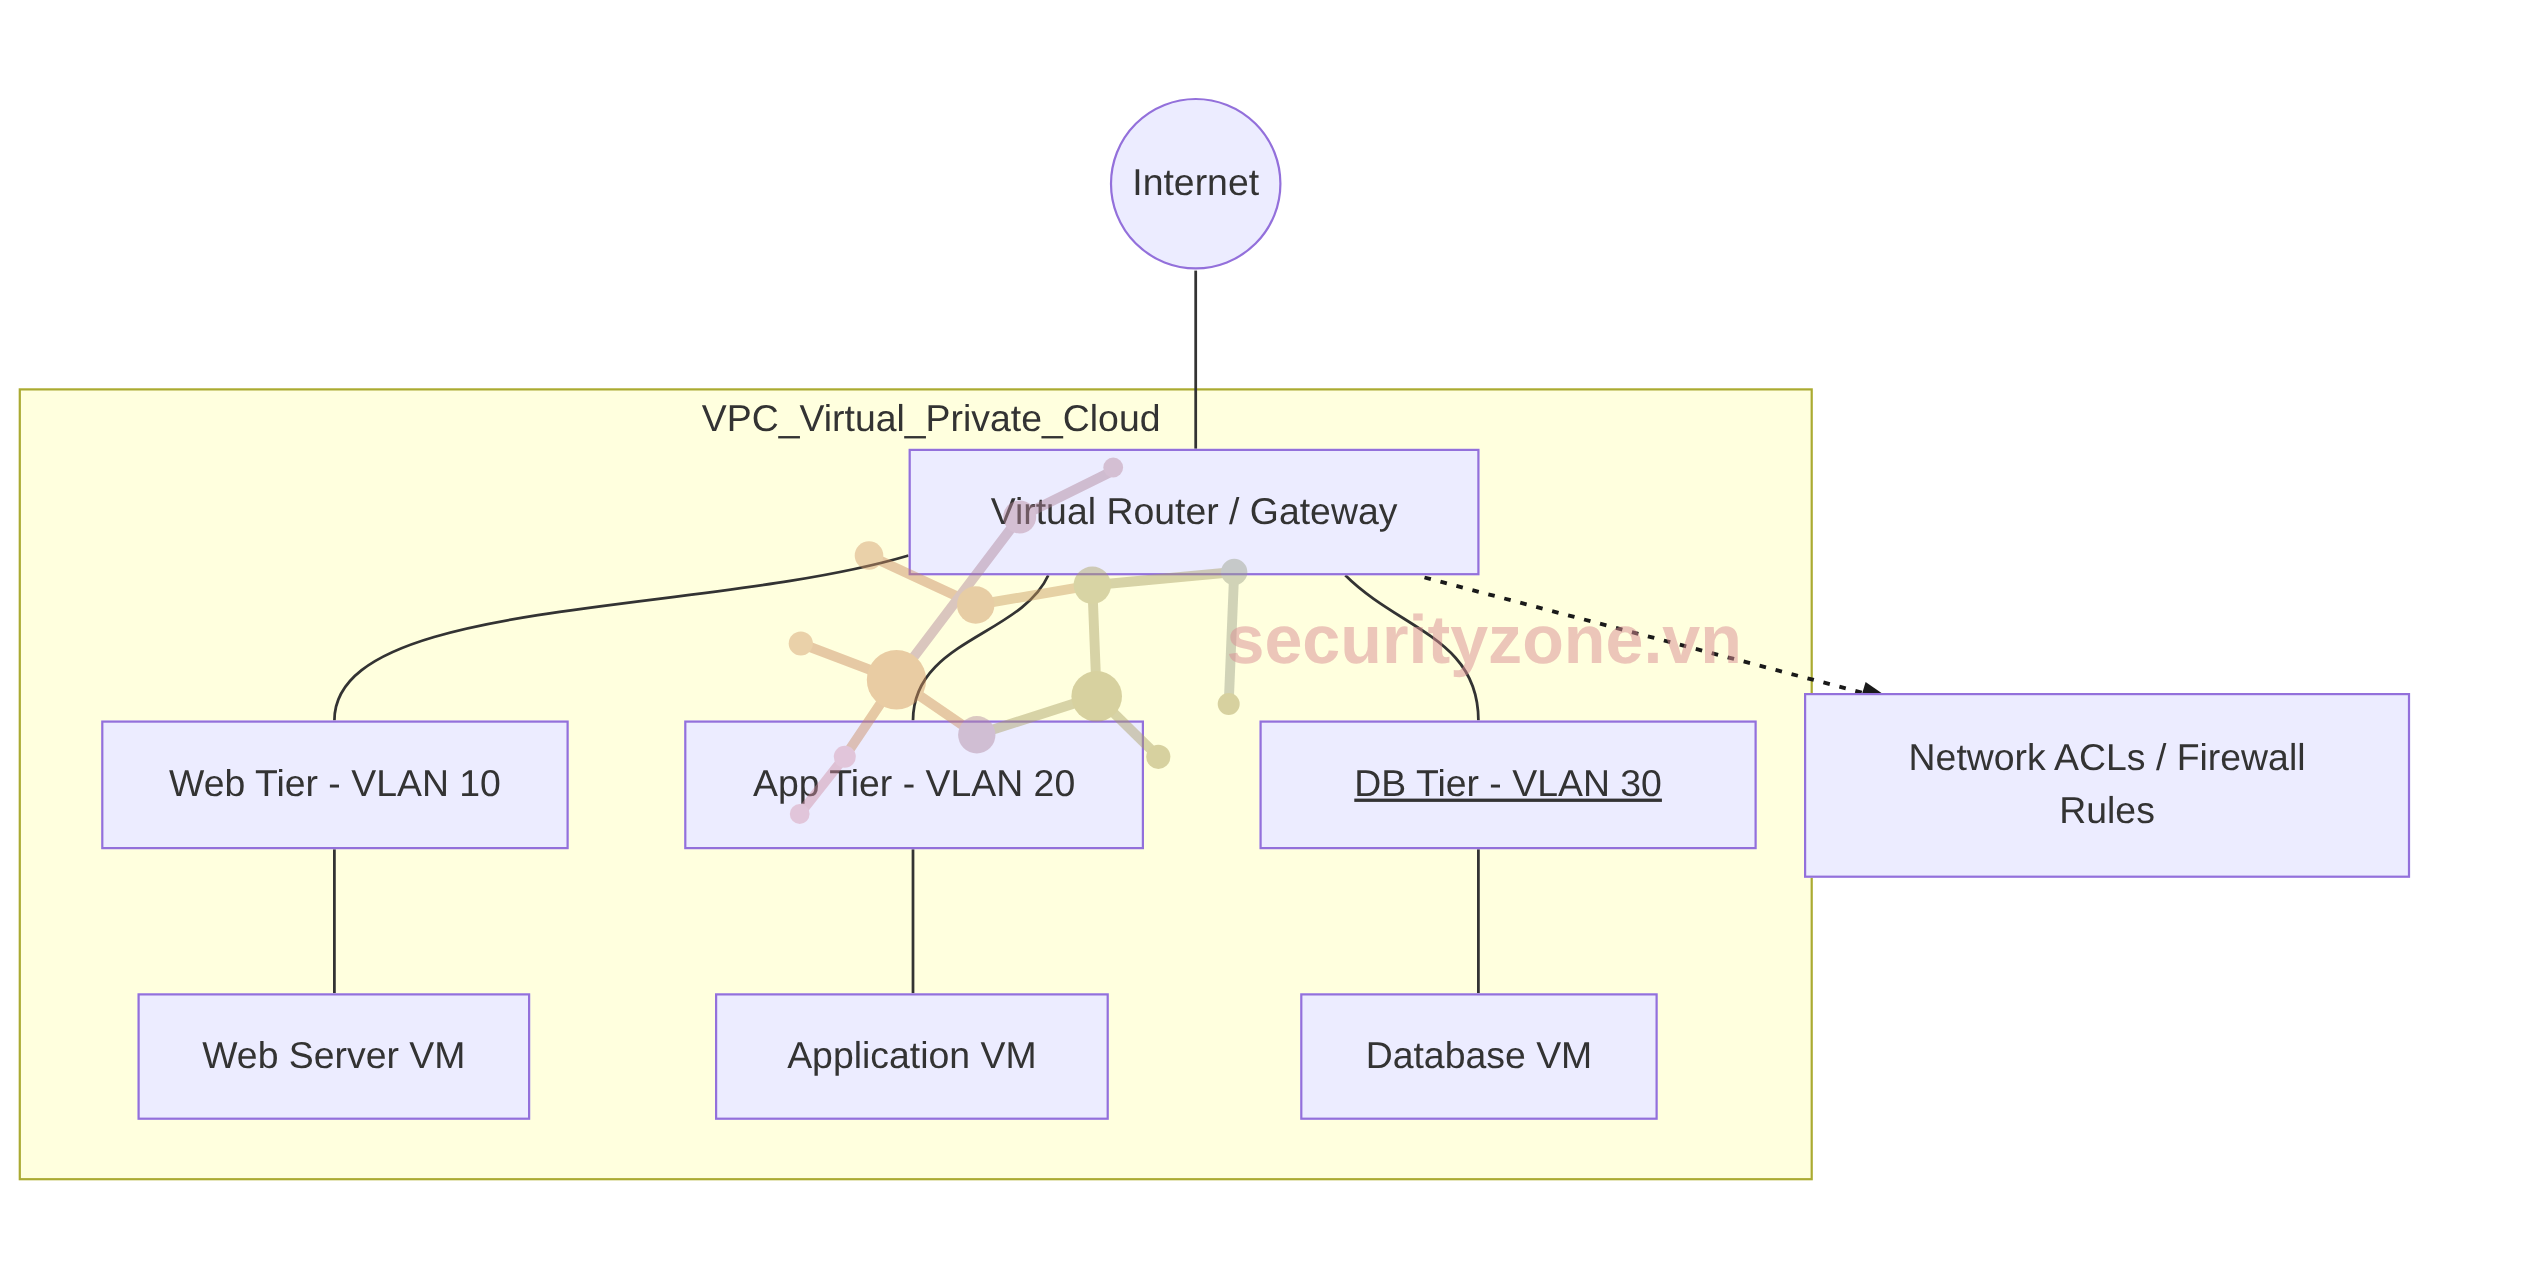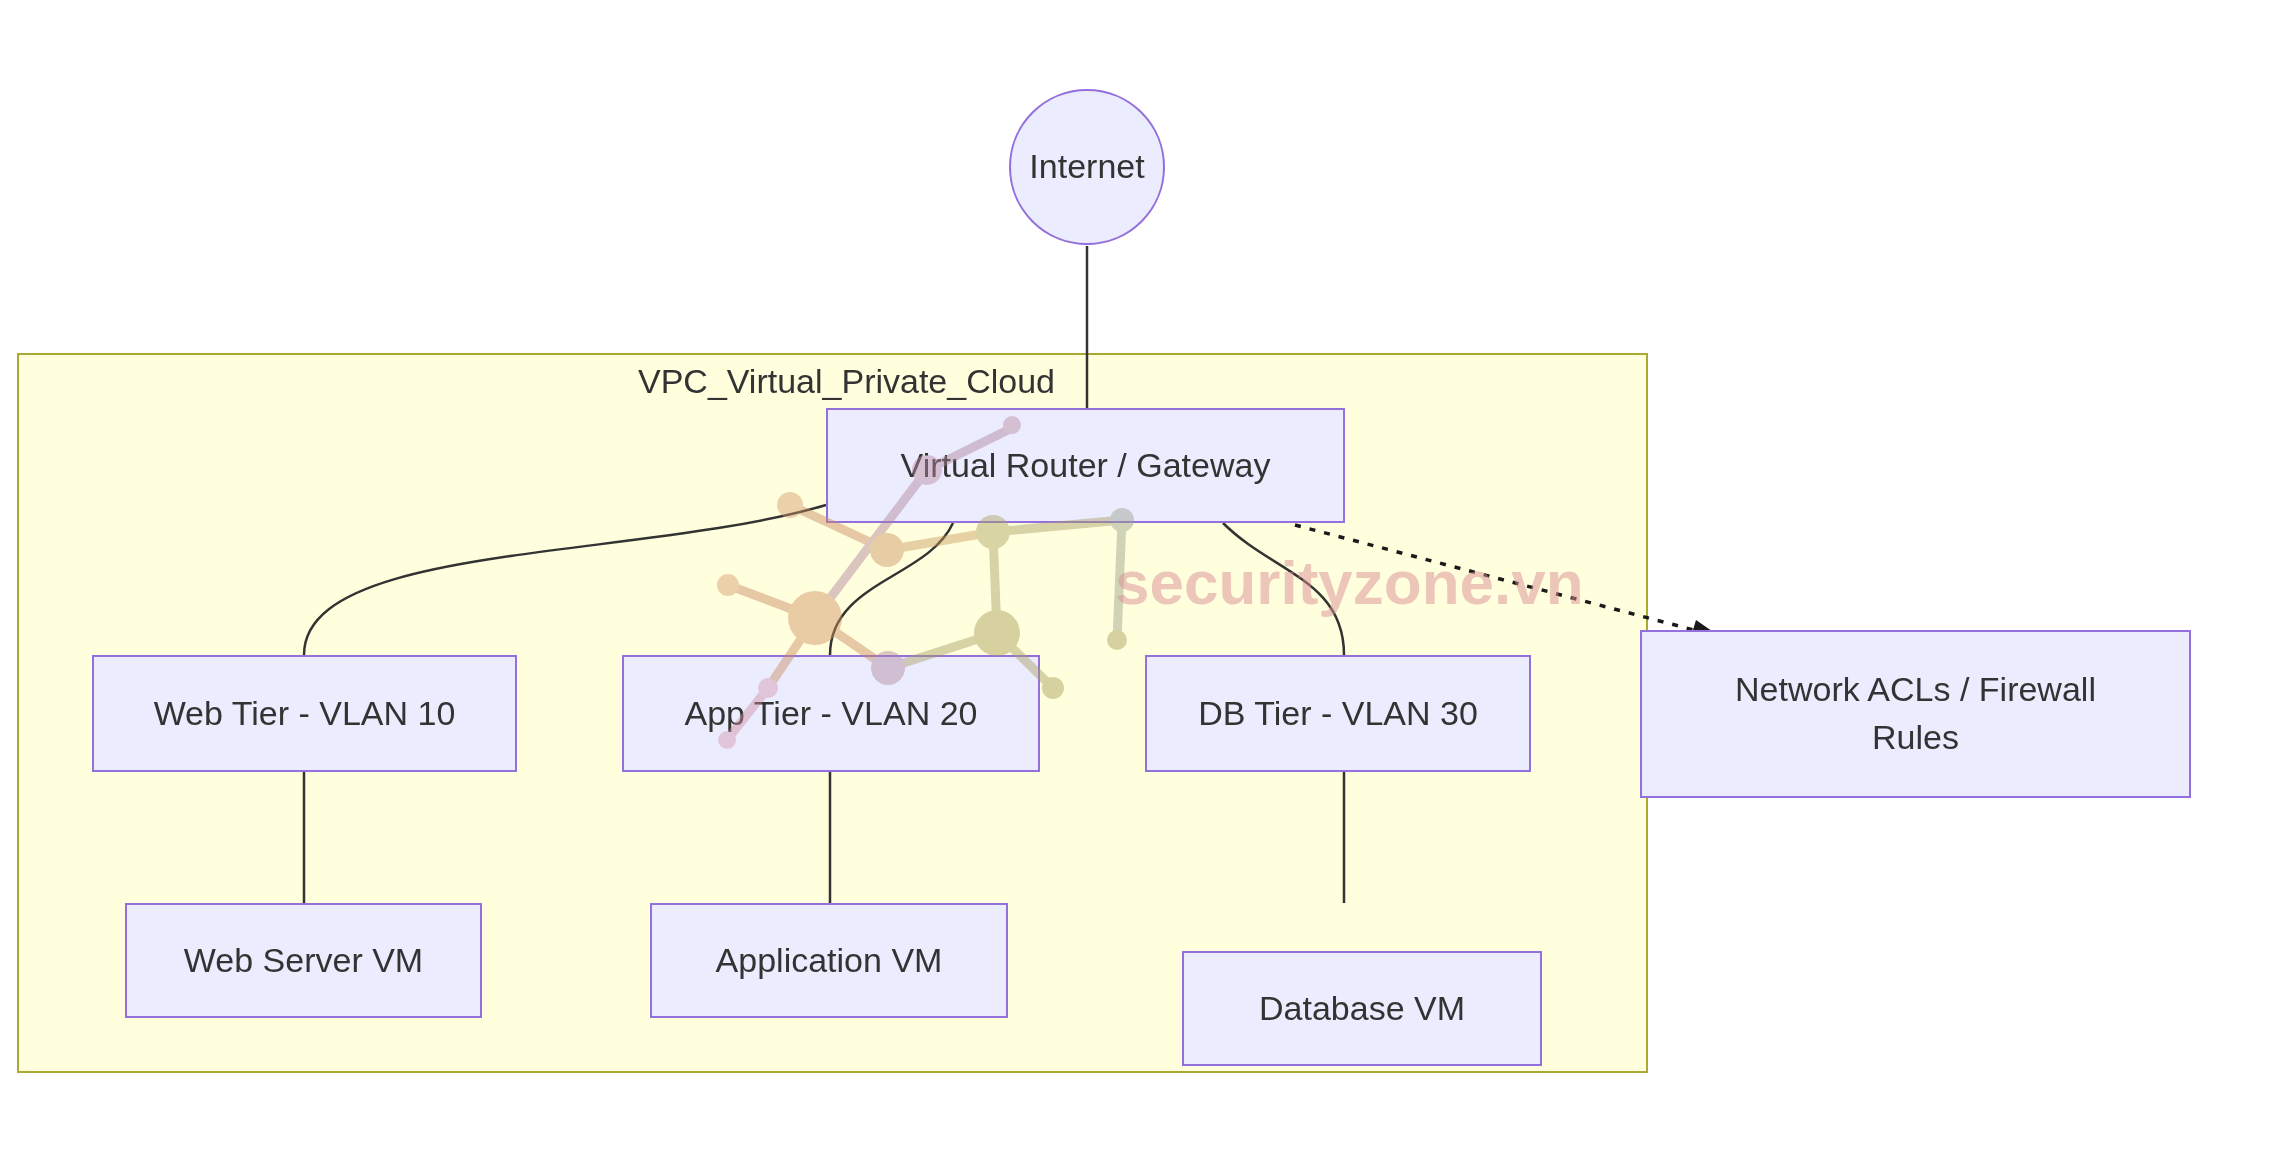--- a/index.html
+++ b/index.html
@@ -61,33 +61,33 @@
   </div>
 
   <div class="node" style="left:92px; top:655px; width:425px; height:117px;text-align:right;">
     <span>Web Tier - VLAN 10</span>
   </div>
 
   <div class="node" style="left:622px; top:655px; width:418px; height:117px;text-align:right;">
     <span>App Tier - VLAN 20</span>
   </div>
 
-  <div class="node" style="left:1145px; top:655px; width:386px; height:117px;">
+  <div class="node" style="left:1145px; top:655px; width:452px; height:117px;text-decoration:underline;">
     <span>DB Tier - VLAN 30</span>
   </div>
 
   <div class="node" style="left:125px; top:903px; width:357px; height:115px;">
     <span>Web Server VM</span>
   </div>
 
   <div class="node" style="left:650px; top:903px; width:358px; height:115px;">
     <span>Application VM</span>
   </div>
 
-  <div class="node" style="left:1182px; top:951px; width:360px; height:115px;">
+  <div class="node" style="left:1182px; top:903px; width:325px; height:115px;">
     <span>Database VM</span>
   </div>
 
   <div class="node multiline" style="left:1640px; top:630px; width:551px; height:168px;">
     <span>Network ACLs / Firewall</span>
     <span>Rules</span>
   </div>
 
   <svg class="layer watermark-layer" width="2296" height="1164" viewBox="0 0 2296 1164">
     <g opacity="0.45" stroke-linecap="round">

